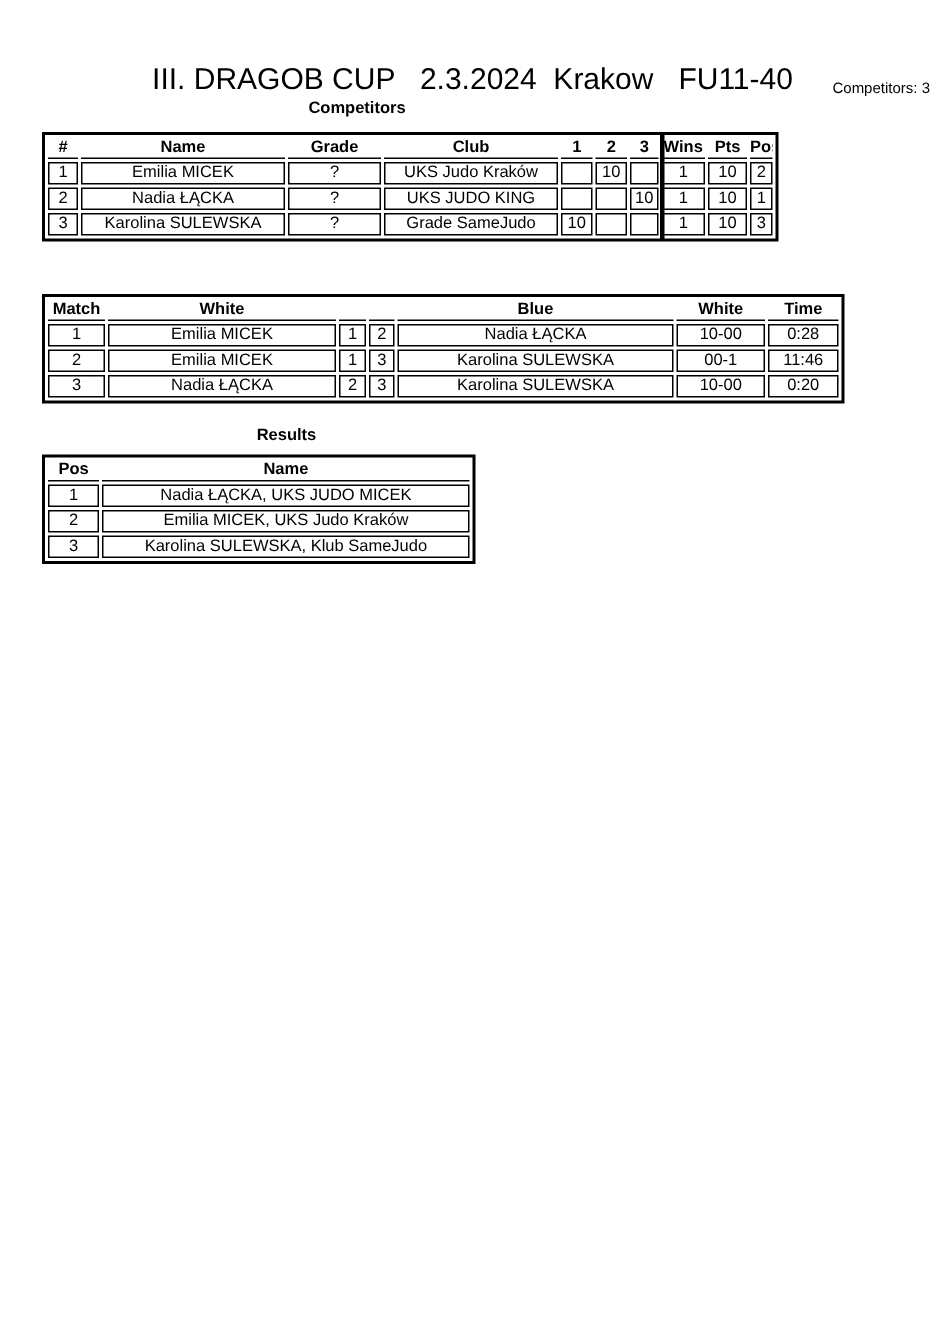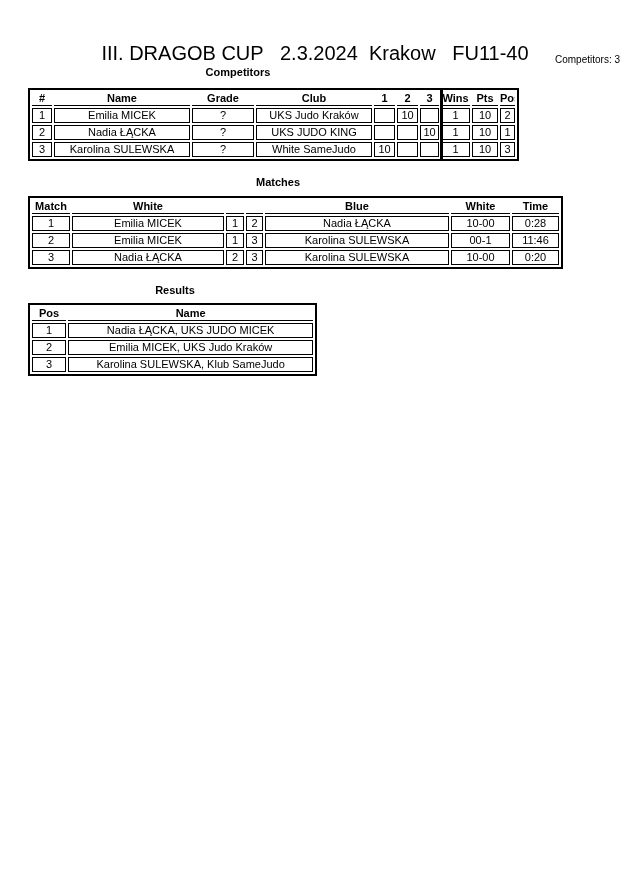--- a/index.html
+++ b/index.html
@@ -28,21 +28,21 @@
     letter-spacing: 0px;
   }
   .section-title {
     position: absolute;
     font-size: 11px;
     font-weight: bold;
     text-align: center;
   }
   .competitors-title { top: 66px; left: 0; width: 424px; margin-left: 26px; }
   .matches-title     { top: 176px; left: 0; width: 556px; }
-  .results-title     { top: 284px; left: 0; width: 350px; }
+  .results-title     { top: 284px; left: 16px; width: 350px; }
   .competitors-count {
     position: absolute;
     top: 54px;
     right: 10px;
     font-size: 10px;
     font-weight: normal;
   }
   table.grid {
     position: absolute;
     border-collapse: separate;
@@ -147,33 +147,32 @@
         <td class="blank"></td>
         <td class="blank">10</td>
         <td>1</td>
         <td>10</td>
         <td>1</td>
       </tr>
       <tr>
         <td>3</td>
         <td class="al">Karolina SULEWSKA</td>
         <td class="al">?</td>
-        <td class="al">White SameJudo</td>
+        <td class="al">Grade SameJudo</td>
         <td class="blank">10</td>
         <td class="blank"></td>
         <td class="blank"></td>
         <td>1</td>
         <td>10</td>
         <td>3</td>
       </tr>
     </tbody>
   </table>
   <div class="wins-separator"></div>
 
-  <div class="section-title matches-title">Matches</div>
 
   <table class="grid" id="matches-table">
     <colgroup>
       <col style="width:38px">
         <col style="width:152px">
         <col style="width:18px">
         <col style="width:17px">
       <col style="width:184px">
         <col style="width:59px">
         <col style="width:47px">

